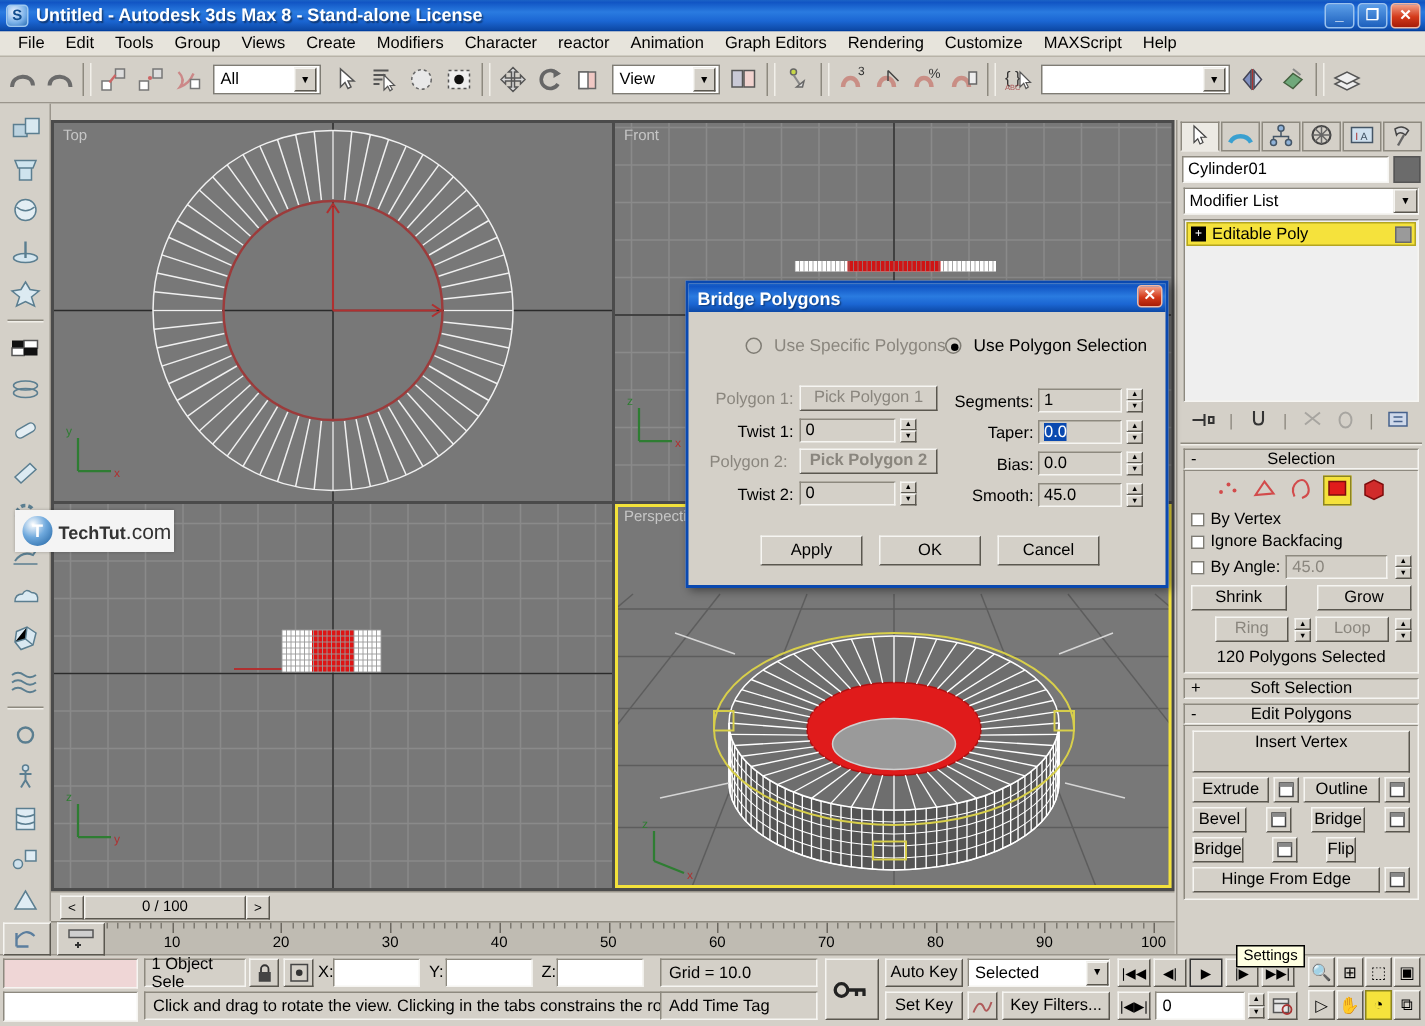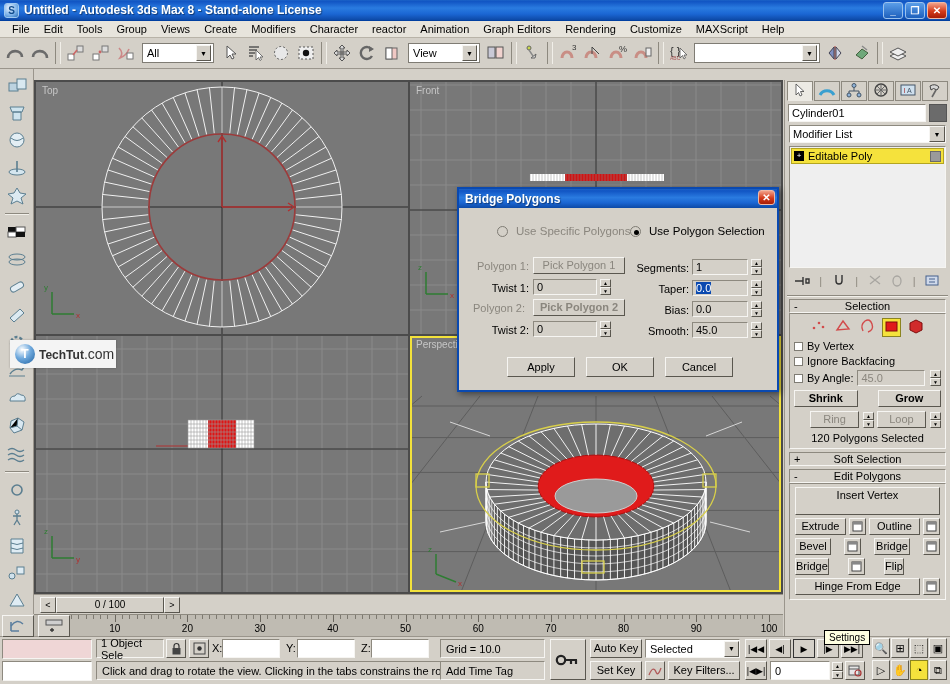--- a/index.html
+++ b/index.html
@@ -1282,21 +1282,21 @@
         </div>
         <div style="display:flex;align-items:center;gap:4px;margin-top:3px;">
           <span class="chk"></span>
           <span style="font-size:11px;">By Angle:</span>
           <span class="numfield gray" style="flex:1;">45.0</span>
           <span class="spin">
             <i>▲</i>
             <i>▼</i>
           </span>
         </div>
-        <div style="display:flex;gap:20px;margin-top:4px;font-weight:bold;">
+        <div style="display:flex;gap:20px;margin-top:4px;">
           <span class="btn" style="flex:1;height:17px;line-height:15px;">Shrink</span>
           <span class="btn" style="flex:1;height:17px;line-height:15px;">Grow</span>
         </div>
         <div style="display:flex;gap:3px;margin-top:4px;align-items:center;margin-left:16px;">
           <span class="btn gray" style="flex:1;height:17px;line-height:15px;">Ring</span>
           <span class="spin">
             <i>▲</i>
             <i>▼</i>
           </span>
           <span class="btn gray" style="flex:1;height:17px;line-height:15px;">Loop</span>

